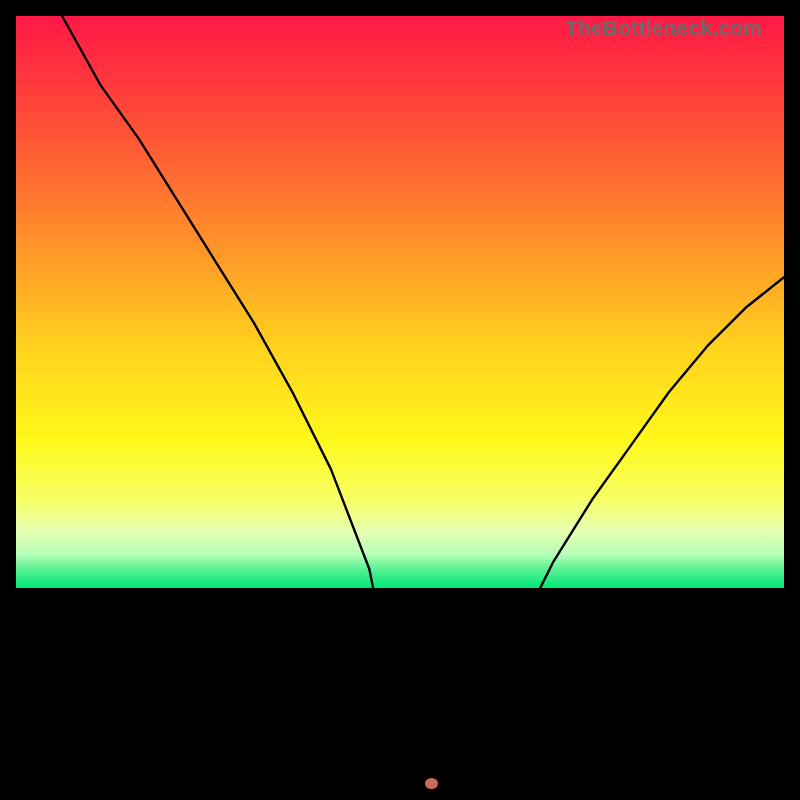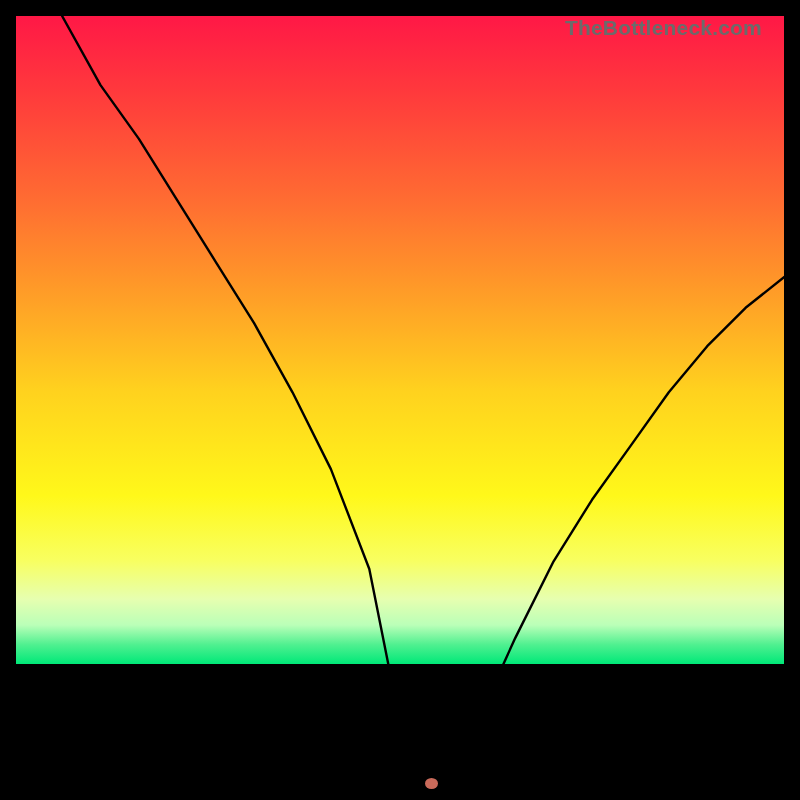--- a/index.html
+++ b/index.html
@@ -8,21 +8,21 @@
     width: 800px;
     height: 800px;
     background: #000;
     position: relative;
   }
   .plot-area {
     position: absolute;
     left: 16px;
     top: 16px;
     width: 768px;
-    height: 648px;
+    height: 572px;
     background: linear-gradient(to bottom,
       #ff1846 0%,
       #ff3a3c 12%,
       #ff6b32 28%,
       #ff9a28 42%,
       #ffd21e 58%,
       #fff81a 74%,
       #f8ff60 84%,
       #e6ffb0 90%,
       #baffb8 94%,

